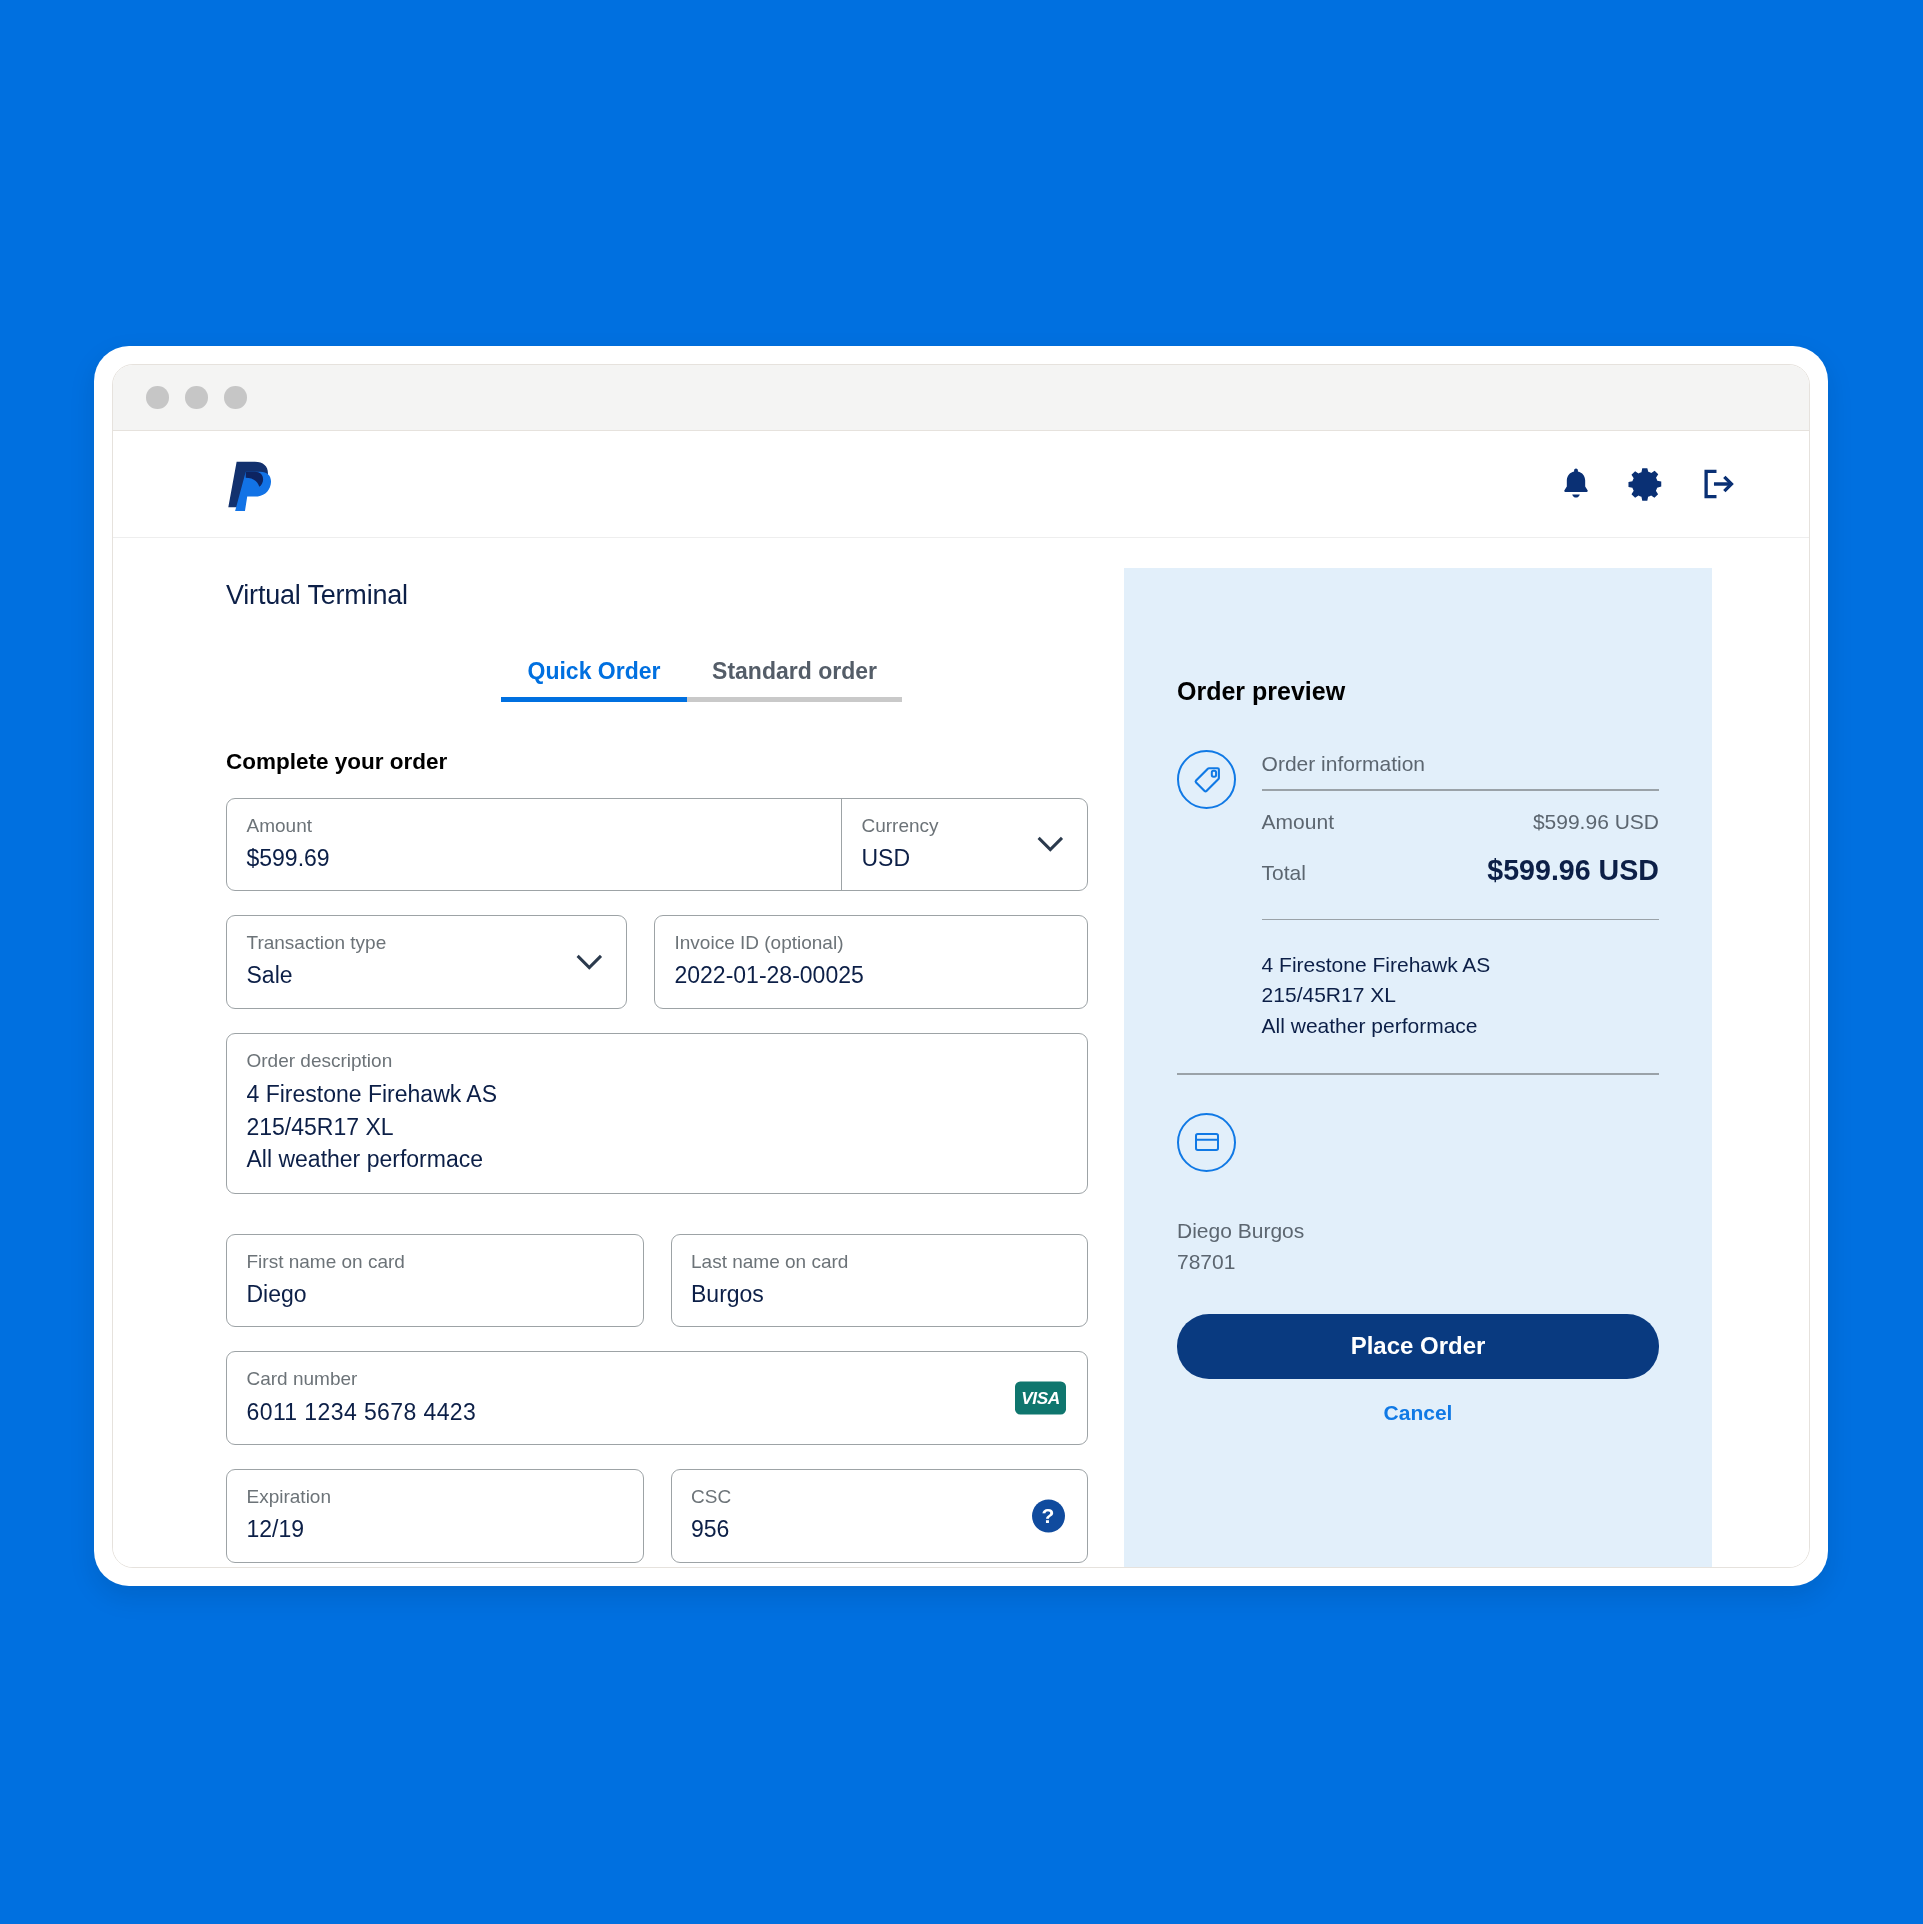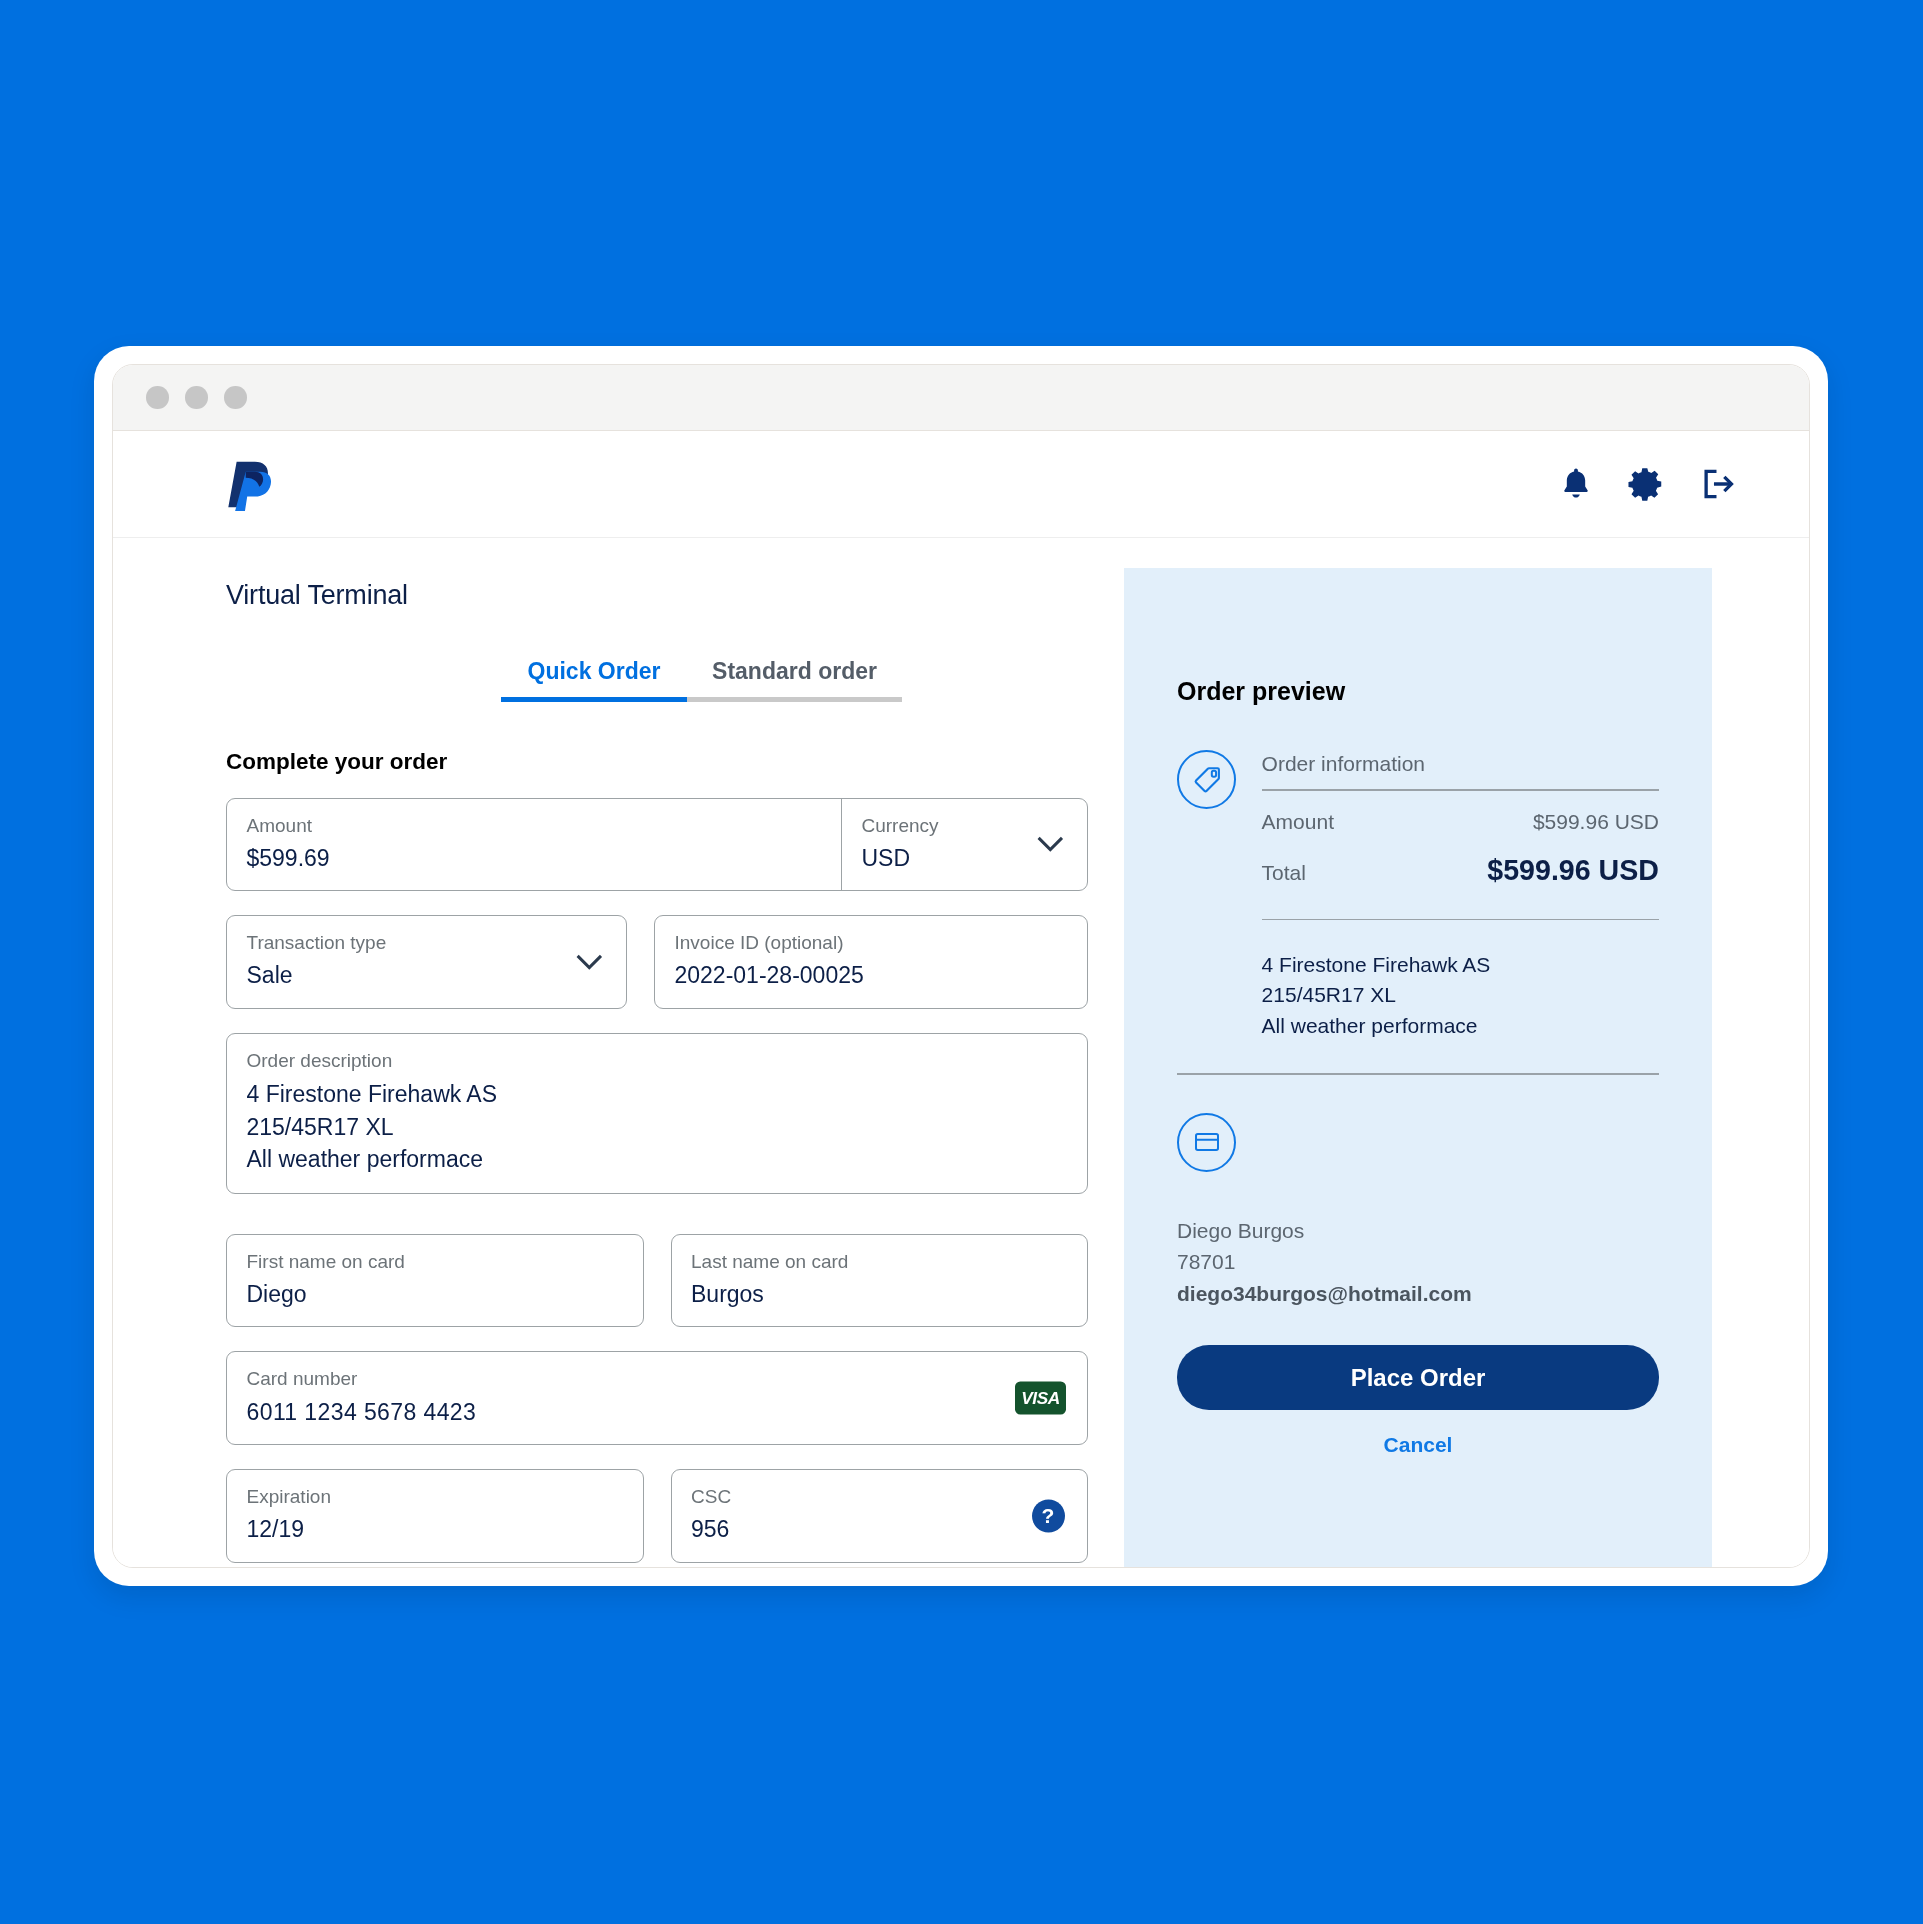--- a/index.html
+++ b/index.html
@@ -147,21 +147,21 @@
   }
 
   .desc-field { min-height: 149px; }
   .desc-line { font-size: 23px; color: #0c1f47; line-height: 1.42; }
 
   .visa-badge {
     position: absolute;
     right: 21px; top: 50%;
     transform: translateY(-50%);
     width: 51px; height: 33px;
-    background: #14532d;
+    background: #0f766e;
     border-radius: 5.3px;
     display: flex;
     align-items: center;
     justify-content: center;
   }
   .visa-badge span {
     color: #fff;
     font-size: 17.3px;
     font-weight: bold;
     font-style: italic;
@@ -417,21 +417,20 @@
             <svg width="30" height="30" viewBox="0 0 24 24">
               <rect x="3.2" y="5.6" width="17.6" height="12.8" rx="1.4" fill="none" stroke="#1079e5" stroke-width="1.6"></rect>
               <path fill="none" stroke="#1079e5" stroke-width="1.6" d="M3.4 10.2h17.4"></path>
             </svg>
           </div>
         </div>
 
         <div class="pv-person">
           <div class="pl">Diego Burgos</div>
           <div class="pl">78701</div>
-          <div class="pl bold">diego34burgos@hotmail.com</div>
         </div>
 
         <button class="place-order">Place Order</button>
         <button class="cancel-btn">Cancel</button>
       </div>
 
     </div>
   </div>
 </div>
 

